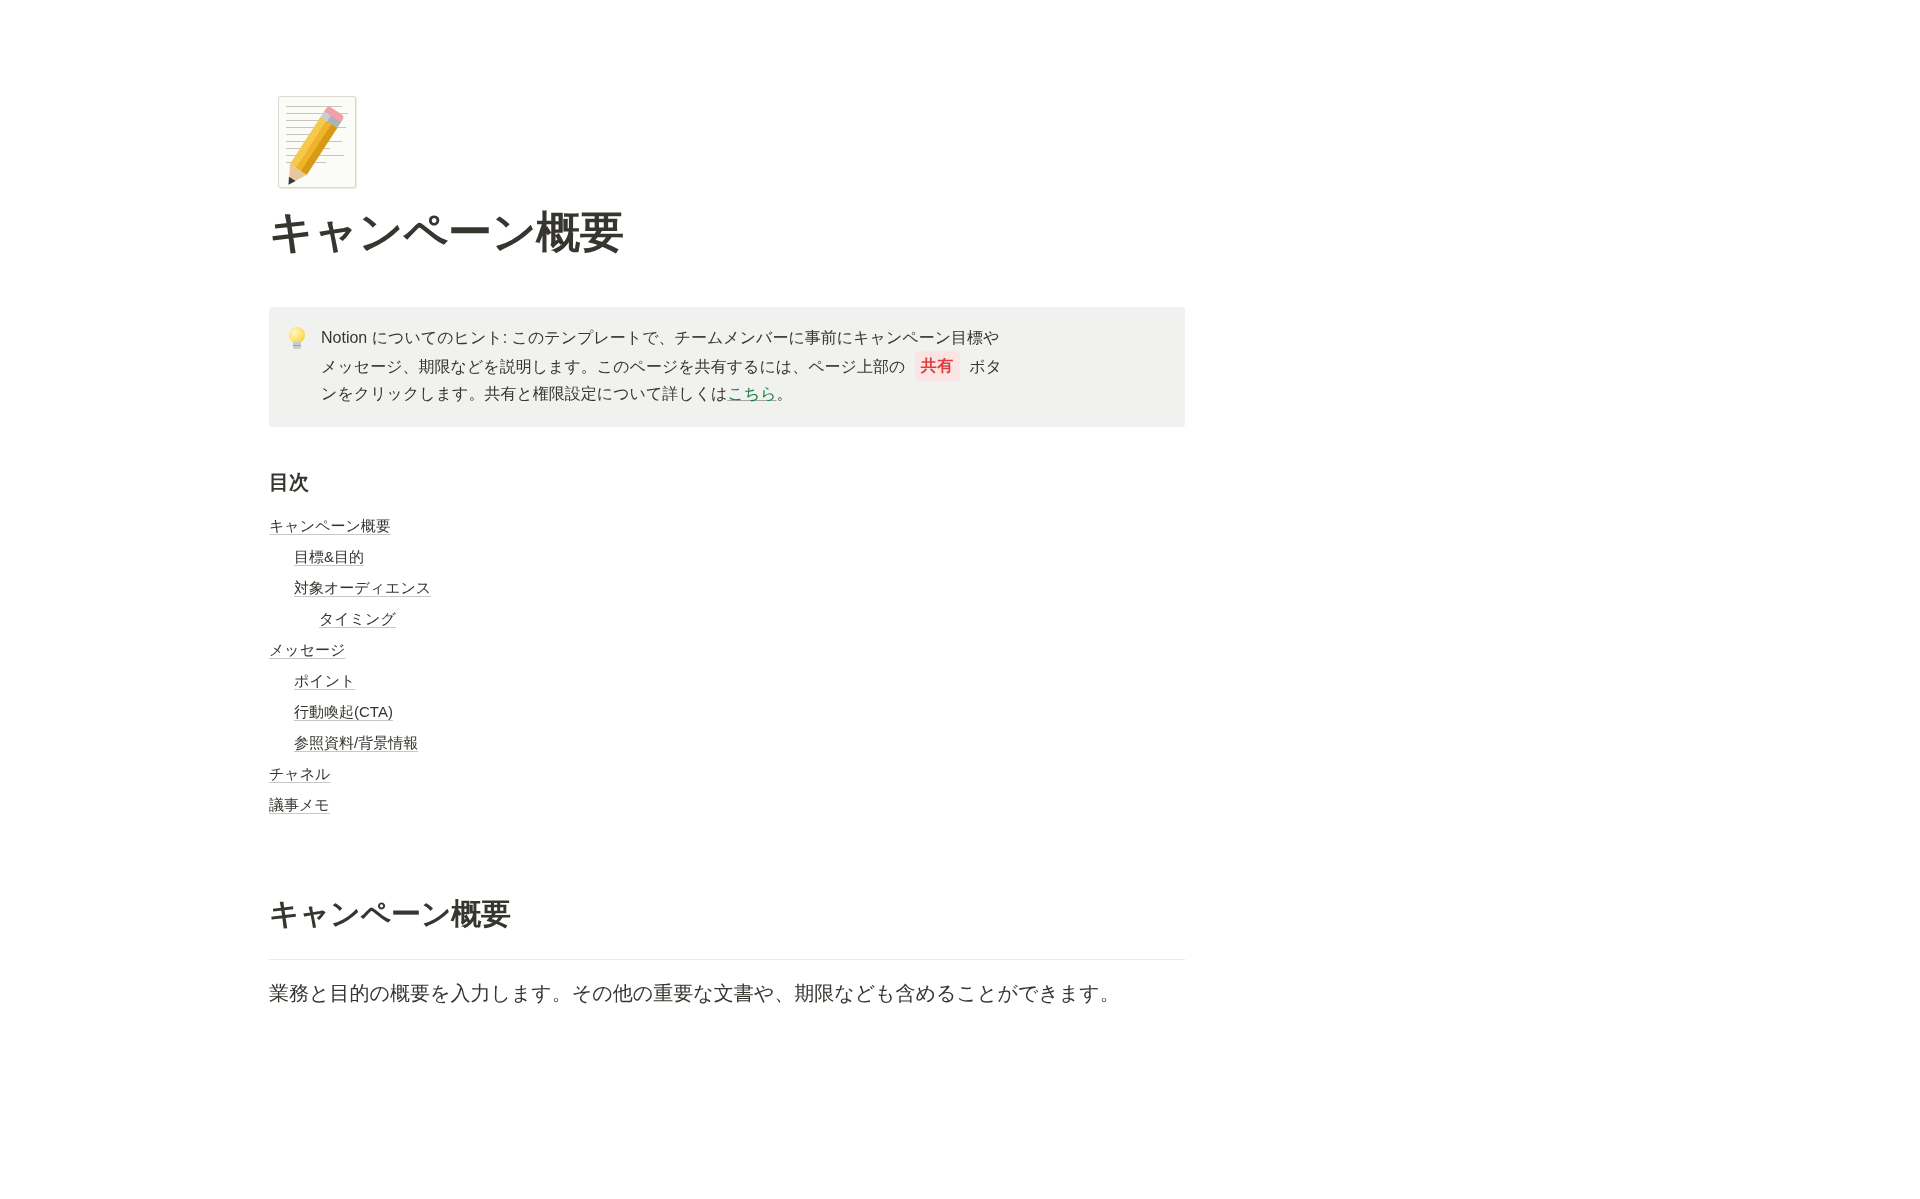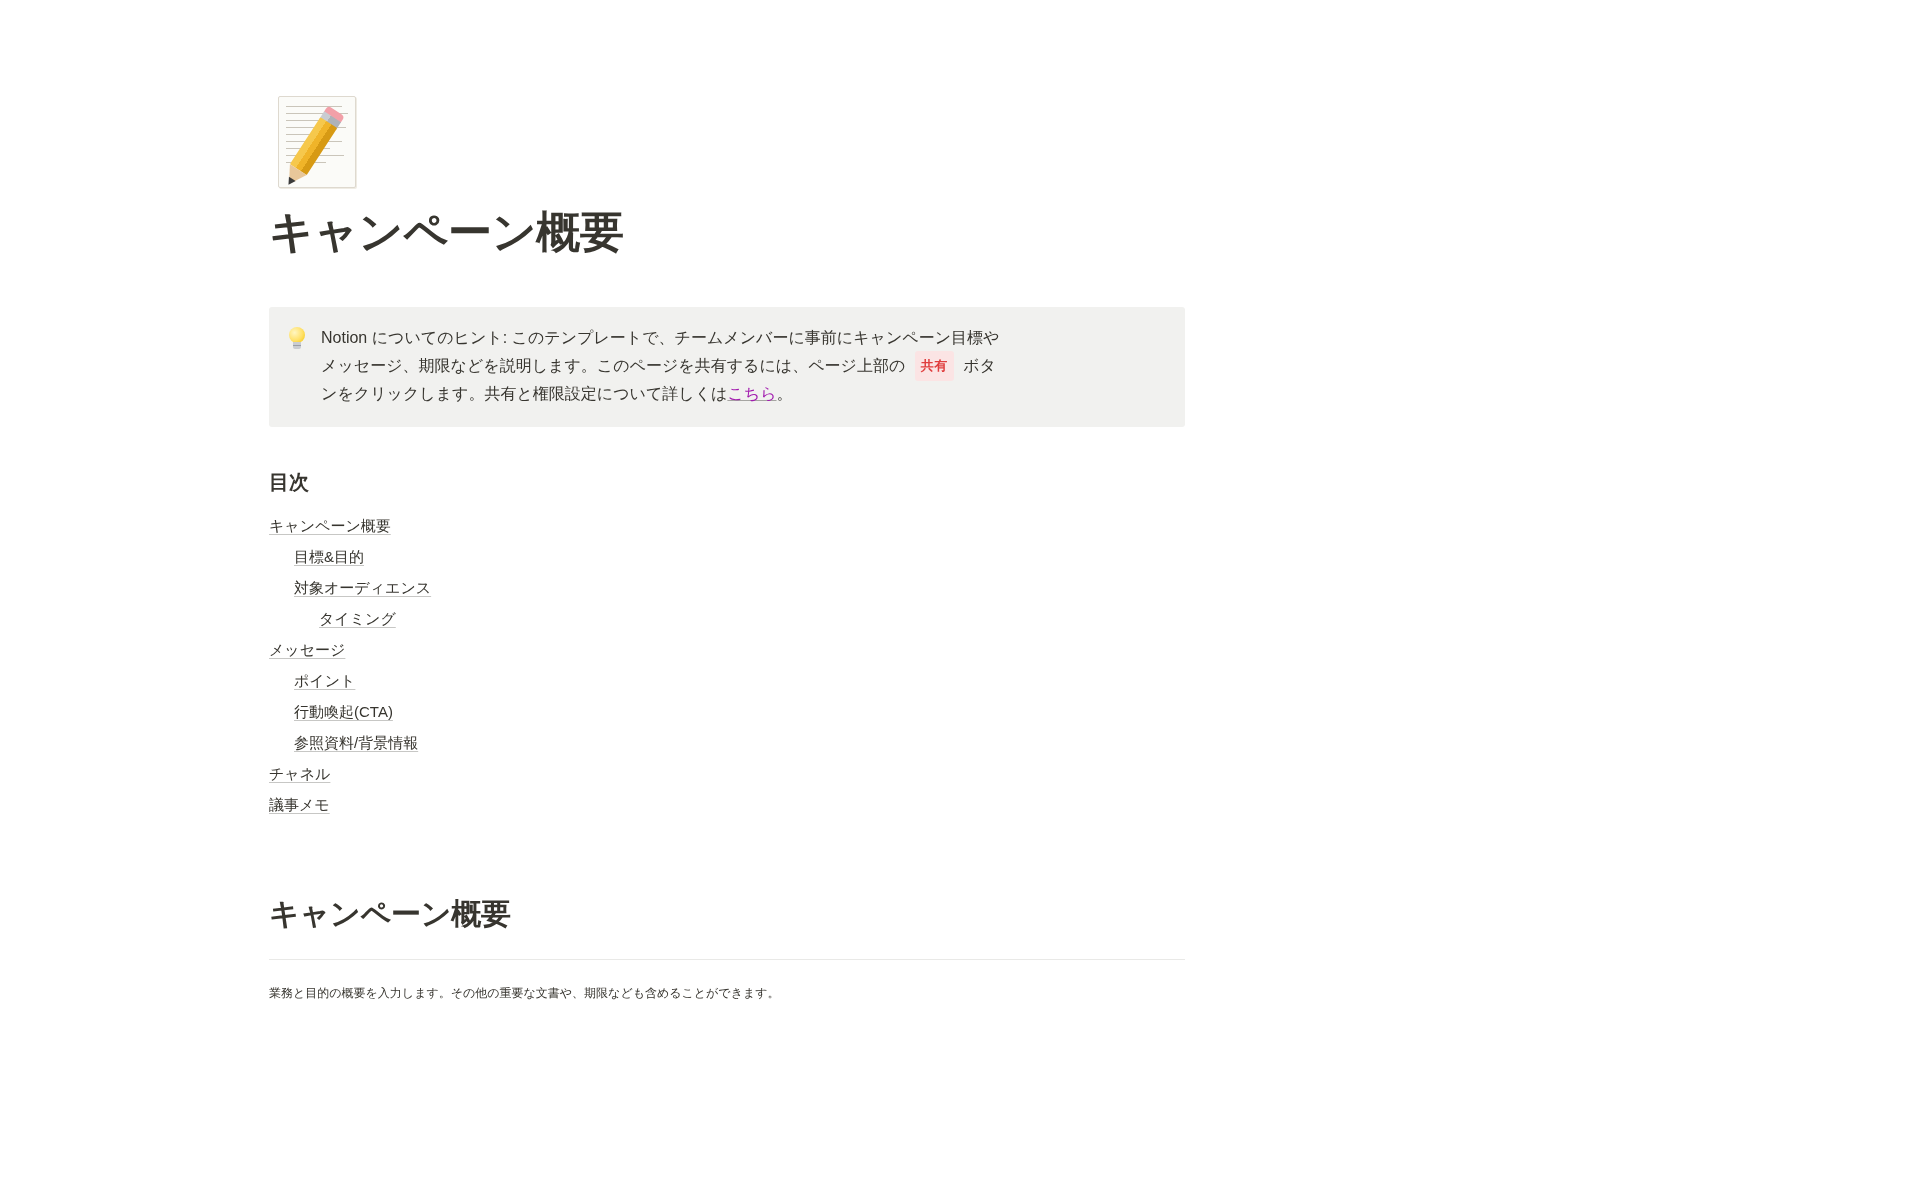--- a/index.html
+++ b/index.html
@@ -166,30 +166,30 @@
     font-size: 16px;
     line-height: 26px;
     color: #37352f;
     max-width: 690px;
   }
   .callout-text b { font-weight: 400; }
   .chip-share {
     display: inline-block;
     background: #fbe4e4;
     color: #e03e3e;
-    font-size: 13px;
+    font-size: 16px;
     font-weight: 600;
     border-radius: 3px;
     padding: 2px 6px;
     margin: 0 5px;
     vertical-align: 1px;
     letter-spacing: .5px;
   }
   a.inline-link {
-    color: #a21caf;
+    color: #15803d;
     text-decoration: underline;
     text-decoration-color: rgba(55,53,47,.4);
   }
 
   
   .toc-heading {
     font-size: 20px;
     font-weight: 700;
     margin: 0 0 14px 0;
   }
@@ -215,21 +215,21 @@
     font-weight: 700;
     letter-spacing: -0.2px;
     margin: 0 0 24px 0;
   }
   .divider {
     height: 1px;
     background: #e9e9e7;
     margin: 0 0 20px 0;
   }
   .body-text {
-    font-size: 12px;
+    font-size: 20px;
     line-height: 27px;
     color: #37352f;
   }
 </style>
 </head>
 <body>
 
 <div class="page">
   <div class="content">
 

